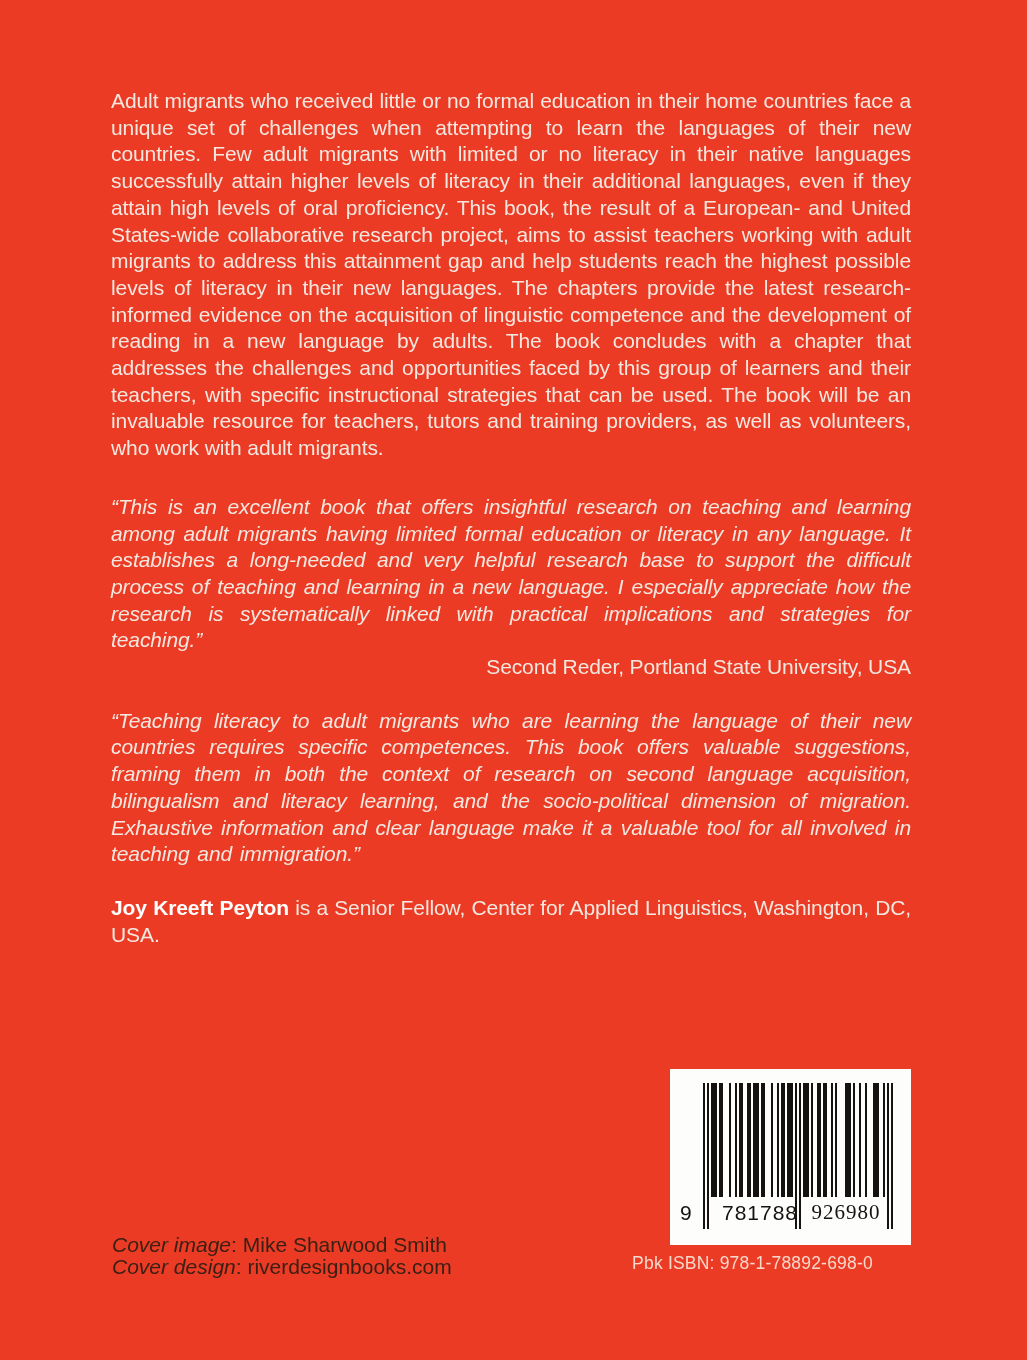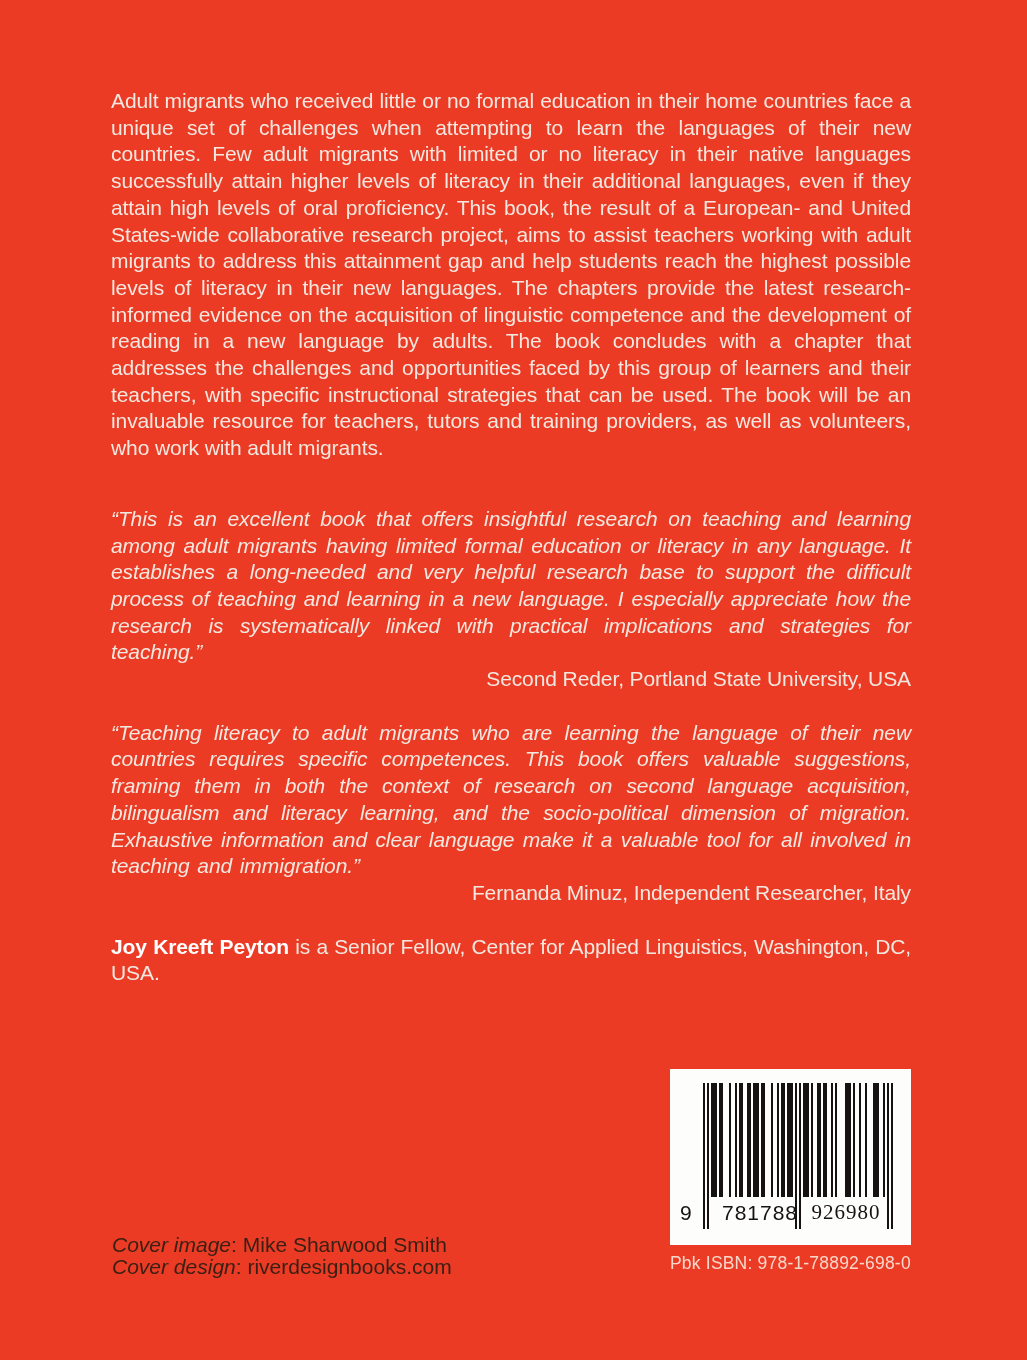--- a/index.html
+++ b/index.html
@@ -20,21 +20,21 @@
     top: 88px;
     width: 800px;
     color: #F2E8E0;
     font-size: 21px;
     line-height: 26.7px;
     letter-spacing: -0.1px;
   }
 
   .blurb {
     text-align: justify;
-    margin-bottom: 44px;
+    margin-bottom: 32px;
   }
 
   .quote-block { margin-bottom: 27px; }
 
   .quote {
     font-style: italic;
     text-align: justify;
     word-spacing: 2px;
   }
 
@@ -77,23 +77,24 @@
     line-height: 21px;
     top: 133px;
     letter-spacing: 1px;
   }
   .bc-digit.first { left: 10px; }
   .bc-digit.group1 { left: 40px; width: 100px; text-align: center; }
   .bc-digit.group2 { left: 134px; width: 84px; text-align: center; font-family: Liberation Serif, serif; }
 
   .isbn-line {
     position: absolute;
-    left: 670px;
+    left: 632px;
     top: 1253px;
     width: 241px;
+    text-align: center;
     color: #F7D9CC;
     font-size: 17.5px;
     letter-spacing: 0.2px;
   }
 
   
   .credits {
     position: absolute;
     left: 112px;
     top: 1234px;
@@ -112,21 +113,20 @@
 
     <p class="blurb">Adult migrants who received little or no formal education in their home countries face a unique set of challenges when attempting to learn the languages of their new countries. Few adult migrants with limited or no literacy in their native languages successfully attain higher levels of literacy in their additional languages, even if they attain high levels of oral proficiency. This book, the result of a European- and United States-wide collaborative research project, aims to assist teachers working with adult migrants to address this attainment gap and help students reach the highest possible levels of literacy in their new languages. The chapters provide the latest research-informed evidence on the acquisition of linguistic competence and the development of reading in a new language by adults. The book concludes with a chapter that addresses the challenges and opportunities faced by this group of learners and their teachers, with specific instructional strategies that can be used. The book will be an invaluable resource for teachers, tutors and training providers, as well as volunteers, who work with adult migrants.</p>
 
     <div class="quote-block">
       <p class="quote">“This is an excellent book that offers insightful research on teaching and learning among adult migrants having limited formal education or literacy in any language. It establishes a long-needed and very helpful research base to support the difficult process of teaching and learning in a new language. I especially appreciate how the research is systematically linked with practical implications and strategies for teaching.”</p>
       <p class="attribution">Second Reder, Portland State University, USA</p>
     </div>
 
     <div class="quote-block">
       <p class="quote">“Teaching literacy to adult migrants who are learning the language of their new countries requires specific competences. This book offers valuable suggestions, framing them in both the context of research on second language acquisition, bilingualism and literacy learning, and the socio-political dimension of migration. Exhaustive information and clear language make it a valuable tool for all involved in teaching and immigration.”</p>
-      <p class="attribution">Fernanda Minuz, Independent Researcher, Italy</p>
     </div>
 
     <p class="bio"><span class="author-name">Joy Kreeft Peyton</span><span> is a Senior Fellow, Center for Applied Linguistics, Washington, DC, USA.</span></p>
 
 
   </div>
 
   <div class="barcode-box">
     <div class="bars" id="bars">
         <div class="module bar tall"></div>

